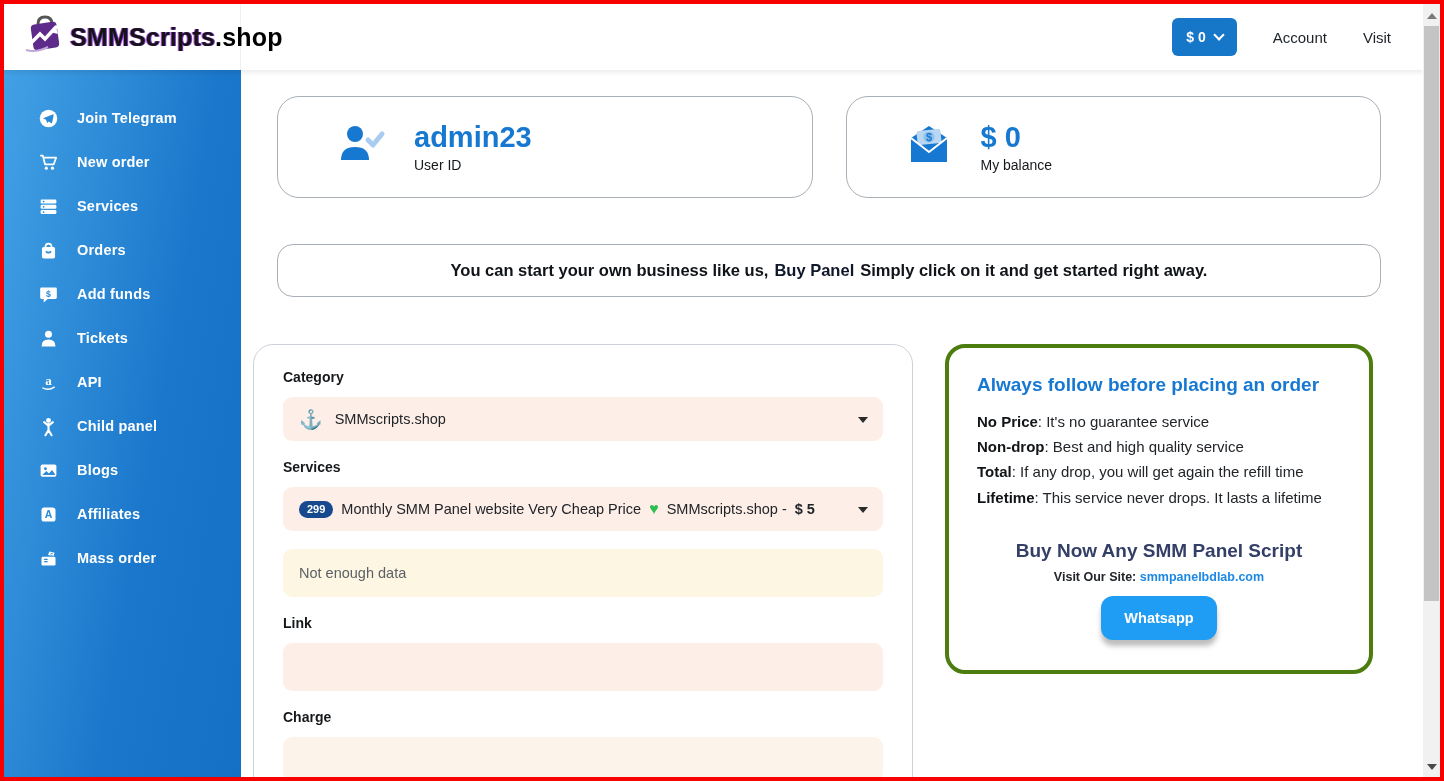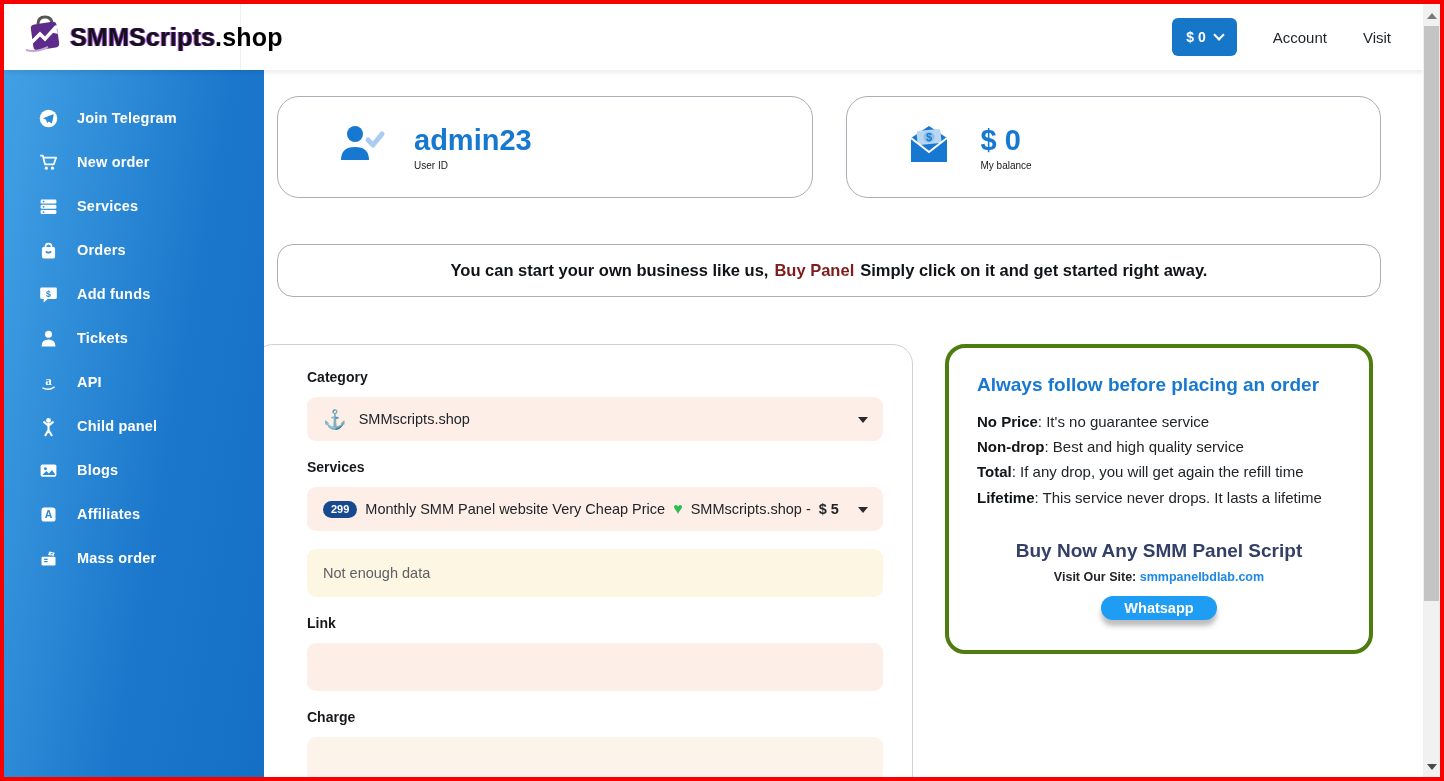--- a/index.html
+++ b/index.html
@@ -31,51 +31,51 @@
   .header-right { margin-left: auto; display: flex; align-items: center; gap: 36px;
     padding-right: 32px; }
   .balance-btn { background: #1676c8; color: #fff; font-weight: bold; font-size: 14px;
     border: none; border-radius: 6px; padding: 11px 14px; display: flex; align-items: center;
     gap: 9px; cursor: pointer; }
   .chev { width: 8px; height: 8px; border-right: 2px solid #fff; border-bottom: 2px solid #fff;
     transform: rotate(45deg); margin-top: -4px; }
   .hdr-link { font-size: 15px; color: #1d2228; text-decoration: none; cursor: pointer; }
 
   
-  .sidebar { position: absolute; top: 66px; left: 0; bottom: 0; width: 260px;
+  .sidebar { position: absolute; top: 66px; left: 0; bottom: 0; width: 237px;
     background: linear-gradient(100deg, #42a1e5 0%, #1b77cb 60%, #1470c4 100%);
     padding-top: 26px; z-index: 5; }
   .side-item { height: 44px; display: flex; align-items: center; gap: 18px;
     padding-left: 33px; cursor: pointer; }
   .side-item .ic { width: 22px; height: 22px; flex: 0 0 22px; display: flex;
     align-items: center; justify-content: center; }
   .side-item .lbl { color: #fff; font-weight: bold; font-size: 14.5px; letter-spacing: .2px; }
 
   
   .main { position: absolute; top: 66px; left: 237px; right: 17px; bottom: 0;
     background: #fff; overflow: hidden; }
 
   .stats-row { display: flex; gap: 33px; margin: 26px 42px 0 36px; }
   .stat-card { flex: 1; height: 102px; border: 1px solid #a9afb6; border-radius: 22px;
     background: #fff; display: flex; align-items: center; padding-left: 58px; gap: 28px; }
   .stat-val { color: #1778d2; font-size: 29px; font-weight: bold; }
-  .stat-lbl { color: #16191c; font-size: 10px; margin-top: 3px; }
+  .stat-lbl { color: #16191c; font-size: 14px; margin-top: 3px; }
 
   .banner { margin: 46px 42px 0 36px; height: 53px; border: 1px solid #a9afb6;
     border-radius: 16px; display: flex; align-items: center; justify-content: center;
     gap: 6px; font-size: 16.5px; font-weight: bold; color: #101418; background: #fff; }
-  .banner a { color: #7f1d1d; text-decoration: none; cursor: pointer; }
+  .banner a { color: #0f172a; text-decoration: none; cursor: pointer; }
 
   .content-row { display: flex; gap: 32px; margin: 47px 14px 0 12px; align-items: flex-start; }
 
   .form-card { width: 660px; border: 1px solid #ccd2d8; border-radius: 20px;
     background: #fff; padding: 24px 29px 30px; }
   .f-label { font-size: 14px; font-weight: bold; color: #16191c; margin-bottom: 12px;
     display: flex; align-items: center; gap: 7px; }
-  .f-group { margin-top: 18px; margin-left: 24px; }
+  .f-group { margin-top: 18px; }
   .f-group:first-child { margin-top: 0; }
   .sel { position: relative; height: 44px; border-radius: 9px; background: #fdeee7;
     display: flex; align-items: center; padding: 0 34px 0 16px; font-size: 14.5px;
     color: #212529; cursor: pointer; gap: 8px; }
   .sel .caret { position: absolute; right: 15px; top: 50%; margin-top: -2px; width: 0; height: 0;
     border-left: 5px solid transparent; border-right: 5px solid transparent;
     border-top: 6px solid #2b2b2b; }
   .anchor-g { font-size: 19px; color: #14181c; margin-right: 4px; }
   .svc-badge { background: #17498f; color: #fff; font-size: 11px; font-weight: bold;
     padding: 3px 8px; border-radius: 10px; line-height: 1; }
@@ -96,21 +96,21 @@
     background: #fff; padding: 26px 28px 30px; }
   .info-title { color: #1778d2; font-size: 19px; font-weight: bold; margin-bottom: 13px; }
   .info-line { font-size: 15px; color: #212529; line-height: 1.68; }
   .info-line b { color: #121518; }
   .promo { text-align: center; margin-top: 30px; }
   .promo-title { font-size: 19px; font-weight: bold; color: #333f66; }
   .visit { font-size: 12.5px; font-weight: bold; color: #212529; margin-top: 8px; }
   .visit a { color: #1e88e5; text-decoration: none; cursor: pointer; }
   .wa-btn { margin-top: 12px; display: inline-block; background: #1f9cf3; color: #fff;
     font-weight: bold; font-size: 14.5px; border: none; border-radius: 12px;
-    padding: 4px 23px; cursor: pointer; box-shadow: 0 6px 5px rgba(110,110,110,.45);
+    padding: 14px 23px; cursor: pointer; box-shadow: 0 6px 5px rgba(110,110,110,.45);
     font-family: inherit; }
 </style>
 </head>
 <body>
 
 <div class="page">
 
   <div class="header">
     <div class="logo-wrap">
       <span>

